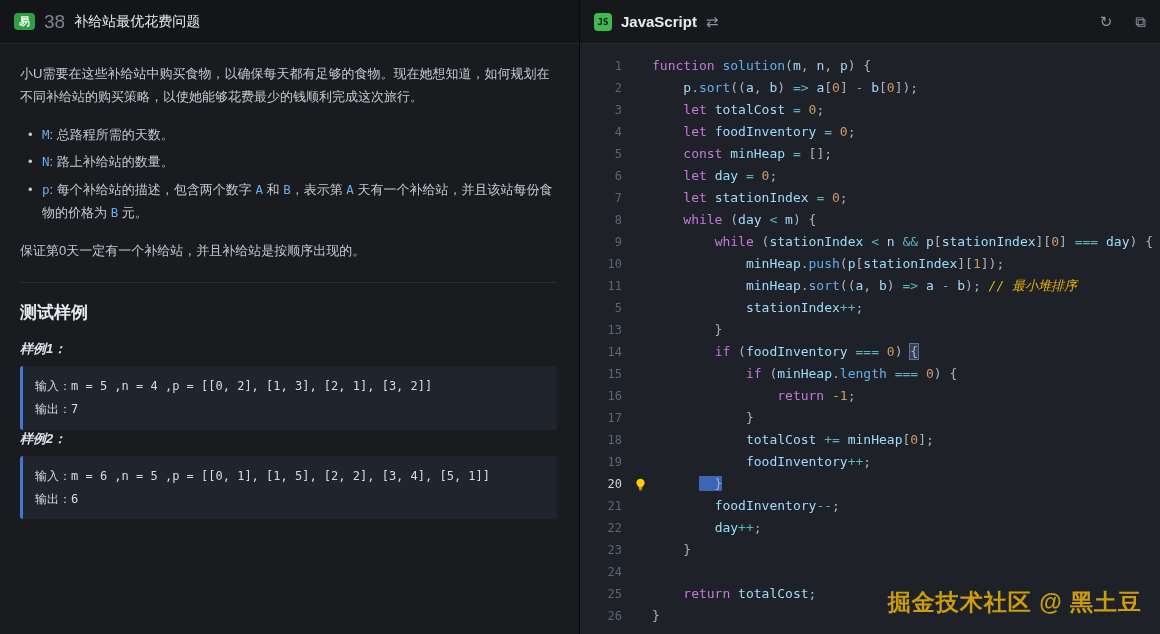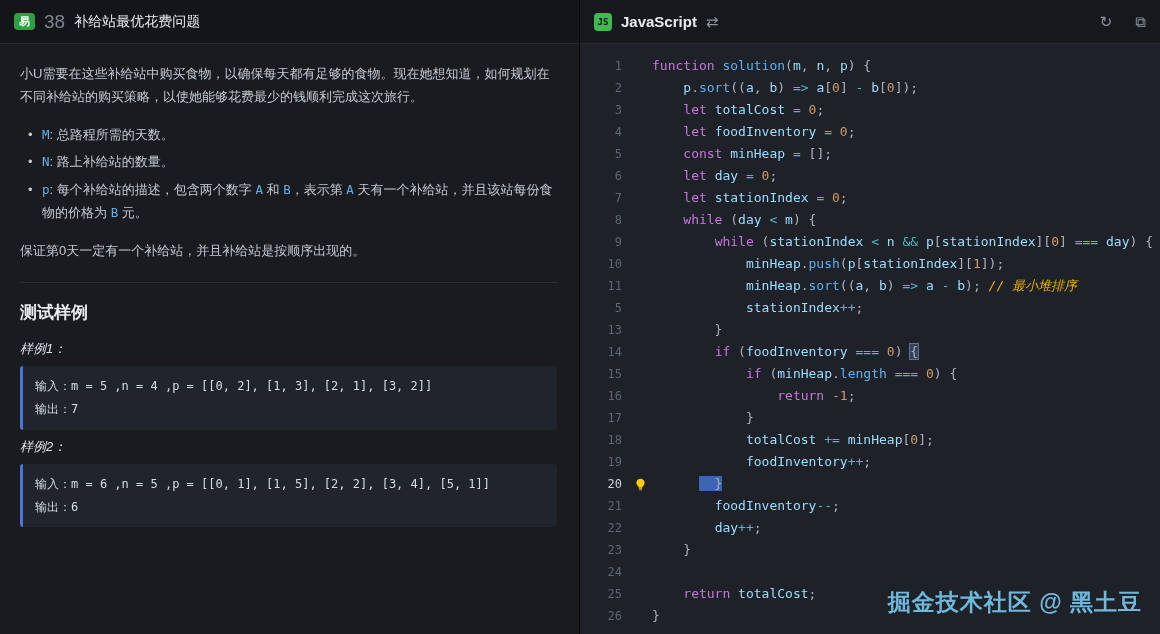--- a/index.html
+++ b/index.html
@@ -15,21 +15,21 @@
   .prob-title { color:#e8ecf1; font-size:14px; font-weight:400; }
   .left-content { flex:1; overflow:hidden; padding:18px 22px 0 20px; }
   .section-h { color:#e8ecf1; font-size:17px; font-weight:700; margin:8px 0 16px; }
   .para { font-size:13px; line-height:1.8; color:#c2c9d2; margin-bottom:14px; }
   .inline-code { font-family:"DejaVu Sans Mono", monospace; color:#61afef; font-size:12.5px; }
   ul.params { list-style:none; margin:4px 4px 14px 6px; }
   ul.params li { font-size:13px; line-height:1.8; padding-left:16px; position:relative; margin-bottom:4px; }
   ul.params li::before { content:"•"; position:absolute; left:2px; color:#c2c9d2; }
   .note { font-size:13px; line-height:1.8; }
   hr.sep { border:none; border-top:1px solid #2d2e34; margin:20px 0 18px; }
-  .sample-label { font-size:13px; font-weight:400; font-style:italic; color:#dbe1e8; margin:8px 0 8px; }
+  .sample-label { font-size:13px; font-weight:700; font-style:italic; color:#dbe1e8; margin:0 0 8px; }
   .sample-block { background:#20242c; border-left:3px solid #4576d8; border-radius:3px; padding:9px 12px; font-family:"DejaVu Sans Mono", monospace; font-size:12px; line-height:1.9; color:#d6dce4; }
 
   
   .right { width:580px; height:634px; background:#1e2127; display:flex; flex-direction:column; position:relative; }
   .right .panel-header { background:#17181c; justify-content:flex-start; }
   .lang-icon { width:18px; height:18px; border-radius:4px; background:#3fb950; color:#0d1117; font-family:"DejaVu Sans Mono", monospace; font-size:9px; font-weight:700; display:flex; align-items:center; justify-content:center; }
   .lang-name { color:#e8ecf1; font-size:15px; font-weight:700; }
   .hdr-icon { color:#8b949e; font-size:15px; line-height:1; cursor:pointer; }
   .hdr-spacer { flex:1; }
   .editor { flex:1; padding-top:11px; overflow:hidden; font-family:"DejaVu Sans Mono", monospace; font-size:13px; position:relative; }
@@ -40,21 +40,21 @@
   .code-text { flex:1; color:#abb2bf; }
   .t-kw { color:#c678dd; }
   .t-fn { color:#61afef; }
   .t-id { color:#9cdcfe; }
   .t-nm { color:#d19a66; }
   .t-op { color:#56b6c2; }
   .t-pl { color:#abb2bf; }
   .t-cm { color:#eab308; font-style:italic; }
   .t-sel { background:#3c66b4; border-radius:1px; }
   .t-brk { background:rgba(99,135,195,.32); outline:1px solid rgba(150,180,230,.55); }
-  .watermark { position:absolute; right:18px; bottom:16px; color:#7dd3fc; font-size:23px; font-weight:700; letter-spacing:1px; opacity:.85; pointer-events:none; }
+  .watermark { position:absolute; right:18px; bottom:16px; color:#eab308; font-size:23px; font-weight:700; letter-spacing:1px; opacity:.85; pointer-events:none; }
 </style>
 </head>
 <body>
 
 <div class="app">
 
   <div class="left">
     <div class="panel-header">
       <span class="diff-badge">易</span>
       <span class="prob-num">38</span>

